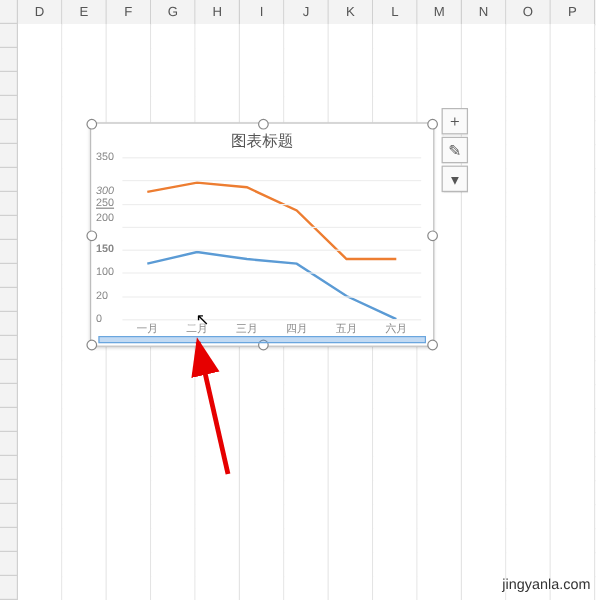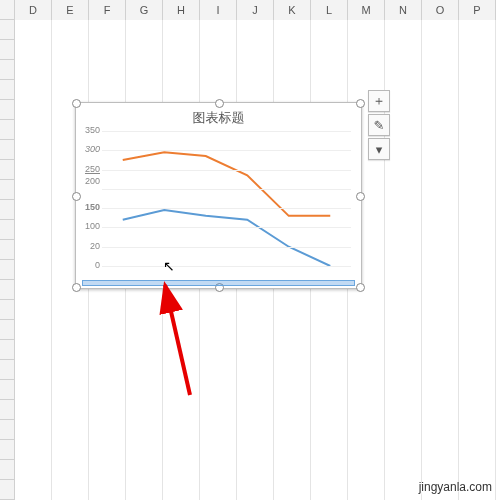--- a/index.html
+++ b/index.html
@@ -17,21 +17,21 @@
   .sel-handle{position:absolute;width:7px;height:7px;border:1px solid #888;background:#fff;border-radius:50%;}
   .h-tl{left:-4px;top:-4px;} .h-tr{right:-4px;top:-4px;}
   .h-bl{left:-4px;bottom:-4px;} .h-br{right:-4px;bottom:-4px;}
   .h-t{left:50%;top:-4px;margin-left:-4px;} .h-b{left:50%;bottom:-4px;margin-left:-4px;}
   .h-l{top:50%;left:-4px;margin-top:-4px;} .h-r{top:50%;right:-4px;margin-top:-4px;}
   .title{font-size:13px;color:#555;text-align:center;margin-top:6px;}
   .plot{position:absolute;left:26px;right:10px;top:28px;bottom:22px;}
   .gridline{position:absolute;left:0;right:0;border-top:1px solid #eee;}
   .xaxis{position:absolute;left:26px;right:10px;bottom:6px;height:14px;display:flex;justify-content:space-around;}
   .xaxis span{font-size:9px;color:#888;}
-  .ytick{position:absolute;left:4px;width:20px;text-align:right;font-size:9px;color:#888;}
+  .ytick{position:absolute;left:4px;width:20px;text-align:left;font-size:9px;color:#888;}
   svg.lines{position:absolute;inset:0;}
   .bottomsel{position:absolute;left:6px;right:6px;bottom:2px;height:4px;background:rgba(80,150,220,.35);border:1px solid #6aa6de;}
   
   .sidebtn{position:absolute;width:20px;height:20px;border:1px solid #b8b8b8;background:#fafafa;display:flex;align-items:center;justify-content:center;font-size:13px;color:#555;box-shadow:0 1px 1px rgba(0,0,0,.1);}
   .b1{left:368px;top:90px;} .b2{left:368px;top:114px;} .b3{left:368px;top:138px;}
   
   .arrow{position:absolute;left:120px;top:280px;width:80px;height:120px;pointer-events:none;}
   
   .wm{position:absolute;right:8px;bottom:6px;text-align:right;line-height:1.1;}
   .wm .a{font-size:18px;font-weight:bold;color:#111;text-shadow:1px 1px 0 #fff,-1px -1px 0 #fff,1px -1px 0 #fff,-1px 1px 0 #fff;}
@@ -466,28 +466,36 @@
         </svg>
   <div class="gridline" style="top: 135px;"></div>
         <div class="gridline" style="top: 115.714px;"></div>
         <div class="gridline" style="top: 96.4286px;"></div>
         <div class="gridline" style="top: 77.1429px;"></div>
         <div class="gridline" style="top: 57.8571px;"></div>
         <div class="gridline" style="top: 38.5714px;"></div>
         <div class="gridline" style="top: 19.2857px;"></div>
         <div class="gridline" style="top: 0px;"></div>
       </div>
+  <div class="xaxis" id="xaxis">
+        <span>一月</span>
+        <span>二月</span>
+        <span>三月</span>
+        <span>四月</span>
+        <span>五月</span>
+        <span>六月</span>
+      </div>
   <div class="bottomsel"></div>
 <div class="ytick" style="top: 157px;">0</div>
       <div class="ytick" style="top: 137.714px;">20</div>
       <div class="ytick" style="top: 118.429px;">100</div>
       <div class="ytick" style="top: 99.1429px; font-weight: bold;">150</div>
       <div class="ytick" style="top: 73px;">200</div>
       <div class="ytick" style="top: 60.5714px; text-decoration: underline;">250</div>
-      <div class="ytick" style="top: 41px; font-style: italic;">300</div>
+      <div class="ytick" style="top: 51px; font-style: italic;">300</div>
       <div class="ytick" style="top: 22px;">350</div>
     </div>
 
 <div class="sidebtn b1">＋</div>
 <div class="sidebtn b2">✎</div>
 <div class="sidebtn b3">▾</div>
 
 <svg class="arrow" viewBox="0 0 80 120">
   <defs>
         <marker id="ah" markerWidth="10" markerHeight="10" refX="7" refY="3" orient="auto">

